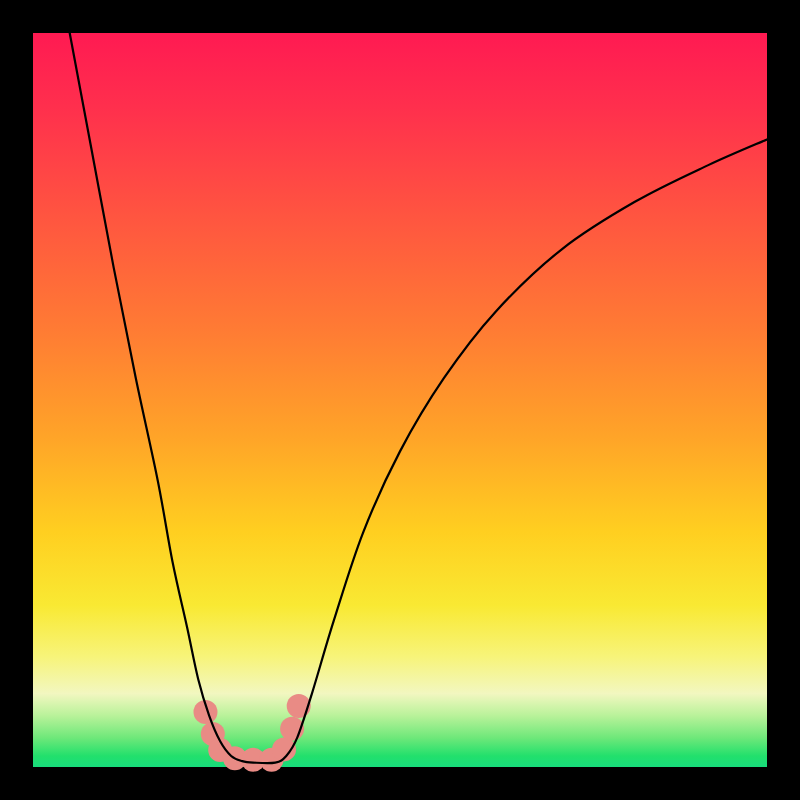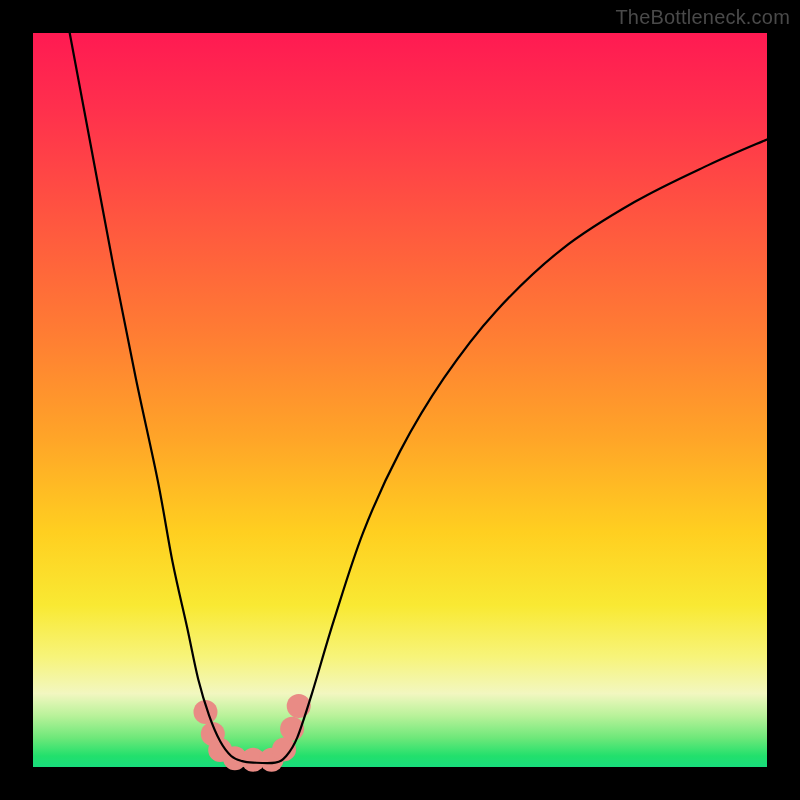--- a/index.html
+++ b/index.html
@@ -74,15 +74,14 @@
           <circle cx="220.20" cy="726.66" r="12" fill="#e98b85"></circle>
           <circle cx="238.55" cy="726.66" r="12" fill="#e98b85"></circle>
           <circle cx="251.03" cy="716.38" r="12" fill="#e98b85"></circle>
           <circle cx="259.10" cy="695.83" r="12" fill="#e98b85"></circle>
           <circle cx="265.71" cy="673.08" r="12" fill="#e98b85"></circle>
         </g>
       <path id="curve-path" fill="none" stroke="#000000" stroke-width="2.2" stroke-linejoin="round" stroke-linecap="round" d="M 36.70 0.00 C 40.37 19.57, 51.38 78.29, 58.72 117.44 C 66.06 156.59, 73.40 196.96, 80.74 234.88 C 88.08 272.80, 95.42 309.50, 102.76 344.98 C 110.10 380.46, 118.66 417.16, 124.78 447.74 C 130.90 478.32, 134.57 504.01, 139.46 528.48 C 144.35 552.95, 149.86 574.97, 154.14 594.54 C 158.42 614.11, 161.48 631.24, 165.15 645.92 C 168.82 660.60, 172.49 672.22, 176.16 682.62 C 179.83 693.02, 183.50 701.58, 187.17 708.31 C 190.84 715.04, 194.51 719.69, 198.18 722.99 C 201.85 726.29, 205.52 727.03, 209.19 728.13 C 212.86 729.23, 214.69 729.35, 220.20 729.60 C 225.70 729.84, 236.72 730.70, 242.22 729.60 C 247.72 728.50, 249.56 727.15, 253.23 722.99 C 256.90 718.83, 259.96 715.04, 264.24 704.64 C 268.52 694.24, 272.80 680.17, 278.92 660.60 C 285.04 641.03, 292.38 614.11, 300.94 587.20 C 309.50 560.29, 319.29 527.26, 330.30 499.12 C 341.31 470.98, 353.54 444.07, 367.00 418.38 C 380.46 392.69, 395.14 368.22, 411.04 344.98 C 426.94 321.74, 442.85 300.33, 462.42 278.92 C 481.99 257.51, 505.24 234.88, 528.48 216.53 C 551.72 198.18, 577.41 182.89, 601.88 168.82 C 626.35 154.75, 653.26 142.52, 675.28 132.12 C 697.30 121.72, 724.21 110.71, 734.00 106.43"></path>
     </svg>
   </div>
 
-  <div class="watermark">TheBottleneck.com</div>
 
 </div>
 
 </body></html>

